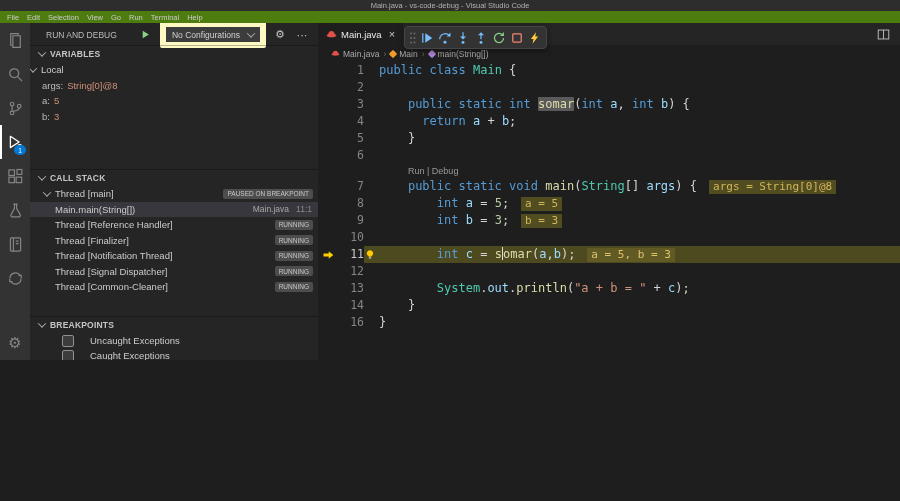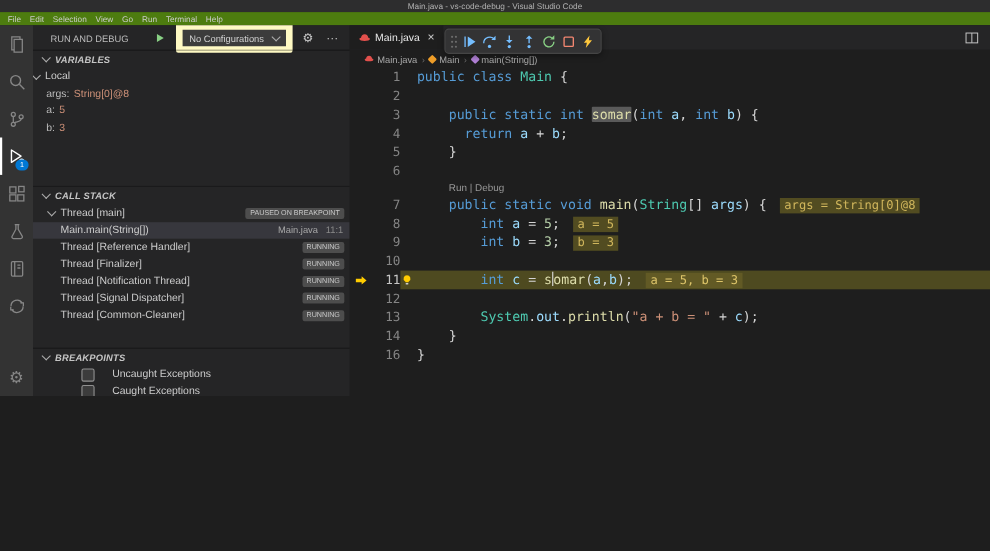--- a/index.html
+++ b/index.html
@@ -23,38 +23,38 @@
   .act-spacer{flex:1;}
 
   
   .sidebar{width:288px;background:#252526;flex:none;display:flex;flex-direction:column;min-height:0;overflow:hidden;}
   .sidebar-header{height:23px;flex:none;display:flex;align-items:center;padding:0 8px 0 16px;gap:6px;}
   .sidebar-title{font-size:8.5px;color:#bbbbbb;flex:1;white-space:nowrap;}
   .cfg-dropdown{height:15px;background:#3c3c3c;border:6px solid #fef9c3;border-radius:2px;display:flex;align-items:center;gap:8px;padding:0 6px;font-size:8.5px;color:#d0d0d0;}
   .icon-btn{color:#c5c5c5;display:flex;align-items:center;justify-content:center;width:16px;height:16px;font-size:11px;}
   .chev{width:5px;height:5px;border-right:1.2px solid #ababab;border-bottom:1.2px solid #ababab;transform:rotate(45deg) translate(-1px,-1px);display:inline-block;flex:none;}
   .section{display:flex;flex-direction:column;overflow:hidden;flex:none;box-shadow:0 -1px 0 rgba(0,0,0,.28);}
-  .sec-header{height:16px;display:flex;align-items:center;gap:5px;padding-left:9px;flex:none;font-style:italic;}
+  .sec-header{height:16px;display:flex;align-items:center;gap:5px;padding-left:9px;flex:none;}
   .sec-title{font-size:8.5px;font-weight:bold;color:#c5c5c5;letter-spacing:.2px;}
   .sec-variables{height:124px;}
   .sec-watch{height:122px;}
   .sec-callstack{height:147px;}
   .sec-breakpoints{flex:1;}
   .side-row{height:15.5px;display:flex;align-items:center;flex:none;font-size:9.5px;color:#cccccc;white-space:nowrap;}
   .scope-row{gap:5px;}
   .var-row{padding-left:12px;}
   .var-name{color:#bcbcbc;margin-right:4px;}
   .var-value{color:#ce9178;}
   .cs-row{padding-left:14px;}
   .twisty{width:11px;display:flex;align-items:center;flex:none;}
   .cs-badge{margin-left:auto;margin-right:5px;background:#4d4d4d;color:#c8c8c8;font-size:6.5px;padding:1.5px 4px;border-radius:2px;}
   .cs-row.sel{background:#37373d;}
   .cs-file{margin-left:auto;color:#a8a8a8;font-size:8.5px;}
   .cs-pos{color:#8a8a8a;font-size:8.5px;margin-left:7px;margin-right:6px;}
-  .bp-row{height:15.3px;padding-left:20px;gap:16px;}
+  .bp-row{height:15.3px;padding-left:8px;gap:16px;}
   .bp-dot{width:8px;color:#e51400;font-size:8px;display:flex;align-items:center;justify-content:center;flex:none;}
   .checkbox{width:10px;height:10px;border:1px solid #919191;background:#3c3c3c;border-radius:2px;flex:none;display:flex;align-items:center;justify-content:center;font-size:8px;color:#fff;}
   .checkbox.checked{background:#0078d4;border-color:#0078d4;}
   .bp-badge{margin-left:auto;margin-right:5px;background:#4d4d4d;color:#c8c8c8;font-size:7px;padding:1px 5px;border-radius:6px;}
 
   
   .editor{flex:1;min-width:0;display:flex;flex-direction:column;position:relative;background:#1e1e1e;}
   .tabbar{height:22px;background:#252526;display:flex;flex:none;}
   .tab{display:flex;align-items:center;gap:4px;padding:0 8px;background:#1e1e1e;font-size:9.5px;color:#e8e8e8;flex:none;}
   .tab-close{font-size:11px;color:#c5c5c5;margin-left:3px;line-height:10px;}

